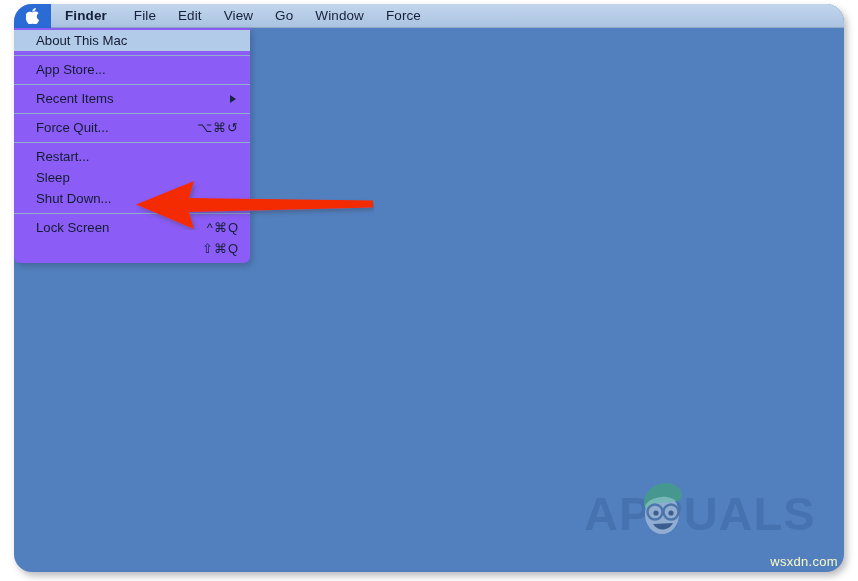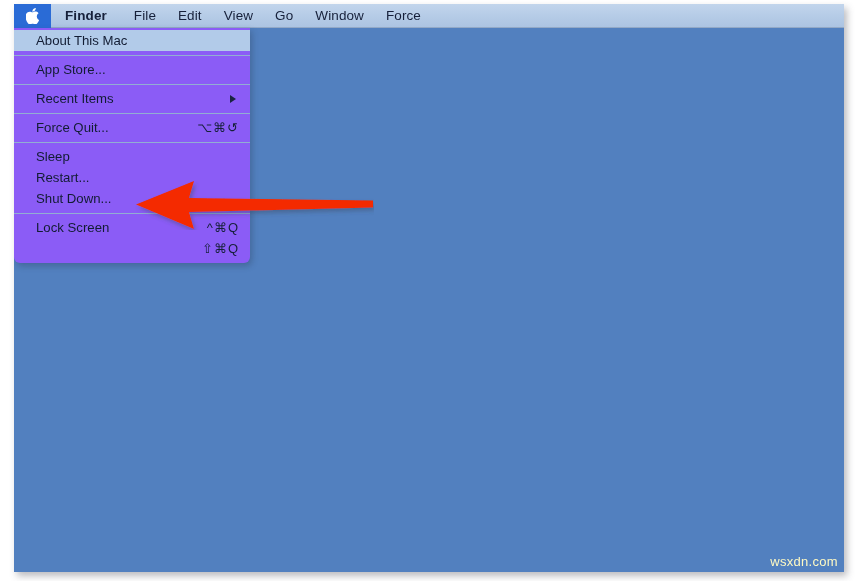--- a/index.html
+++ b/index.html
@@ -17,20 +17,21 @@
   
   #screen {
     position: absolute;
     left: 14px;
     top: 4px;
     width: 830px;
     height: 568px;
     background: #5280bf;
     box-shadow: 3px 4px 7px rgba(80,80,90,0.38);
     overflow: hidden;
+    border-radius: 18px;
   }
 
   
   #menubar {
     position: absolute;
     left: 0;
     top: 0;
     width: 830px;
     height: 24px;
     background: linear-gradient(to bottom, #c2d5ec 0%, #b6cce7 50%, #acc4e2 100%);
@@ -190,24 +191,24 @@
     <div class="menu-sep"></div>
 
     <div class="menu-row">
       <span class="lbl">Force Quit...</span>
       <span class="spacer"></span>
       <span class="shortcut">⌥⌘↺</span>
     </div>
     <div class="menu-sep"></div>
 
     <div class="menu-row">
+      <span class="lbl">Restart...</span>
+    </div>
+    <div class="menu-row">
       <span class="lbl">Sleep</span>
-    </div>
-    <div class="menu-row">
-      <span class="lbl">Restart...</span>
     </div>
     <div class="menu-row">
       <span class="lbl">Shut Down...</span>
     </div>
     <div class="menu-sep"></div>
 
     <div class="menu-row">
       <span class="lbl">Lock Screen</span>
       <span class="spacer"></span>
       <span class="shortcut">^⌘Q</span>
@@ -224,16 +225,41 @@
         <filter id="ashadow" x="-20%" y="-40%" width="150%" height="200%">
           <feDropShadow dx="2" dy="3" stdDeviation="2" flood-color="#3b4a66" flood-opacity="0.45"></feDropShadow>
         </filter>
       </defs>
       <g filter="url(#ashadow)">
         <path fill="#f42a00" d="M17,24.5 L75,1 L70,18 L254,20.5 L254,27.5 L70,32 L75,49 Z"></path>
       </g>
     </svg>
   </div>
 
+  <div id="watermark">
+    <svg width="245" height="62" viewBox="0 0 245 62" aria-hidden="true">
+
+      <g fill="#3f6ba8" font-family="Liberation Sans, sans-serif" font-size="47" font-weight="bold" letter-spacing="1">
+        <text x="0" y="50">APPUALS</text>
+      </g>
+
+      <g transform="translate(58,2)">
+
+        <ellipse cx="20" cy="32" rx="17" ry="20" fill="#b9cbdf"></ellipse>
+
+        <path d="M2,22 C2,8 14,1 24,1 C34,1 40,7 40,14 C40,18 36,20 32,19 C28,18 24,16 18,17 C10,18 5,22 3,26 Z" fill="#3fa672"></path>
+        <path d="M3,24 C5,19 11,16 19,15 C26,14 31,17 34,19 C30,21 25,20 18,21 C11,22 6,25 4,28 Z" fill="#8fd9b4"></path>
+
+        <circle cx="13" cy="30" r="7.5" fill="none" stroke="#4a6f9e" stroke-width="2.4"></circle>
+        <circle cx="29" cy="30" r="7.5" fill="none" stroke="#4a6f9e" stroke-width="2.4"></circle>
+        <line x1="20.5" y1="30" x2="21.5" y2="30" stroke="#4a6f9e" stroke-width="2.4"></line>
+
+        <circle cx="14" cy="31" r="2.6" fill="#2d4a72"></circle>
+        <circle cx="29" cy="31" r="2.6" fill="#2d4a72"></circle>
+
+        <path d="M11,42 C16,50 27,49 31,41 Z" fill="#2d4a72"></path>
+      </g>
+    </svg>
+  </div>
 
   <div id="wsxdn">wsxdn.com</div>
 
 </div>
 
 </body></html>

